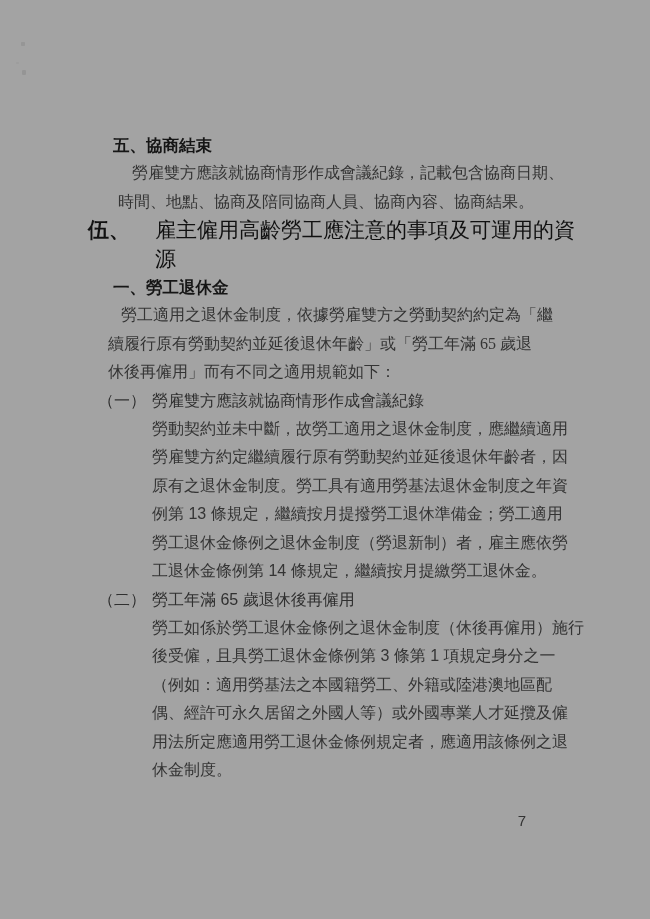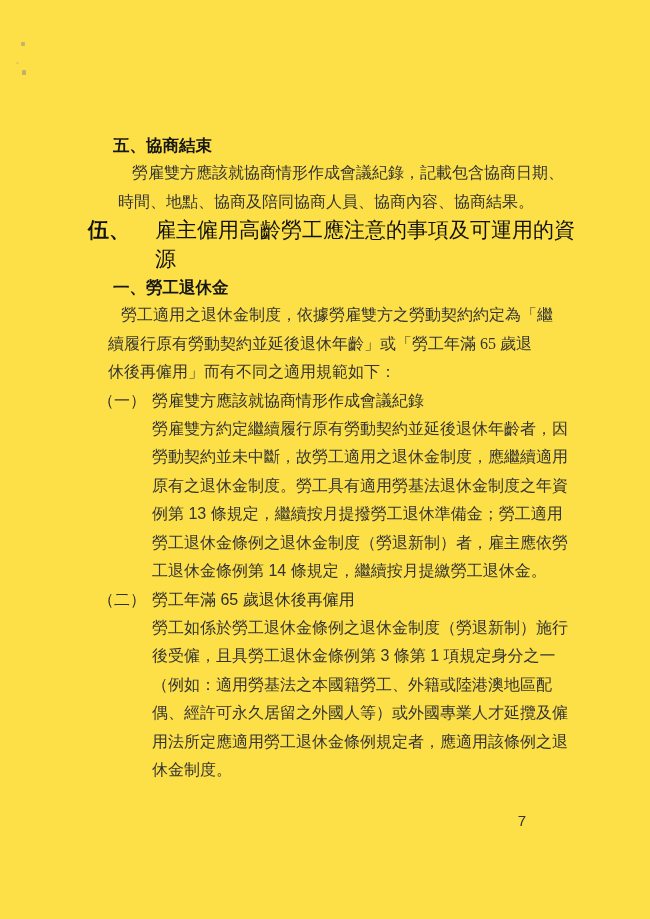--- a/index.html
+++ b/index.html
@@ -4,21 +4,21 @@
 <style>
   html, body { margin: 0; padding: 0; }
   body {
     width: 650px; height: 919px;
     background: #f6f6f6;
     font-family: "Liberation Sans", "DejaVu Sans", sans-serif;
   }
   .page {
     position: relative;
     width: 650px; height: 919px;
-    background: #fde047;
+    background: #a3a3a3;
     overflow: hidden;
     color: #2e2e2e;
   }
   .content { padding-top: 131px; }
 
   .line {
     font-size: 16px;
     line-height: 28.4px;
     white-space: nowrap;
     color: #343434;
@@ -107,36 +107,36 @@
       <div class="line">續履行原有勞動契約並延後退休年齡」或「勞工年滿 65 歲退</div>
       <div class="line">休後再僱用」而有不同之適用規範如下：</div>
     </div>
 
     <div>
       <div class="item-title-row">
         <span class="item-label">（一）</span>
         <span>勞雇雙方應該就協商情形作成會議紀錄</span>
       </div>
       <div class="item-body">
+        <div class="line">勞動契約並未中斷，故勞工適用之退休金制度，應繼續適用</div>
         <div class="line">勞雇雙方約定繼續履行原有勞動契約並延後退休年齡者，因</div>
-        <div class="line">勞動契約並未中斷，故勞工適用之退休金制度，應繼續適用</div>
         <div class="line">原有之退休金制度。勞工具有適用勞基法退休金制度之年資</div>
         <div class="line">例第 13 條規定，繼續按月提撥勞工退休準備金；勞工適用</div>
         <div class="line">勞工退休金條例之退休金制度（勞退新制）者，雇主應依勞</div>
         <div class="line">工退休金條例第 14 條規定，繼續按月提繳勞工退休金。</div>
       </div>
     </div>
 
     <div>
       <div class="item-title-row">
         <span class="item-label">（二）</span>
         <span>勞工年滿 65 歲退休後再僱用</span>
       </div>
       <div class="item-body">
-        <div class="line">勞工如係於勞工退休金條例之退休金制度（勞退新制）施行</div>
+        <div class="line">勞工如係於勞工退休金條例之退休金制度（休後再僱用）施行</div>
         <div class="line">後受僱，且具勞工退休金條例第 3 條第 1 項規定身分之一</div>
         <div class="line">（例如：適用勞基法之本國籍勞工、外籍或陸港澳地區配</div>
         <div class="line">偶、經許可永久居留之外國人等）或外國專業人才延攬及僱</div>
         <div class="line">用法所定應適用勞工退休金條例規定者，應適用該條例之退</div>
         <div class="line">休金制度。</div>
       </div>
     </div>
 
   </div>
 

